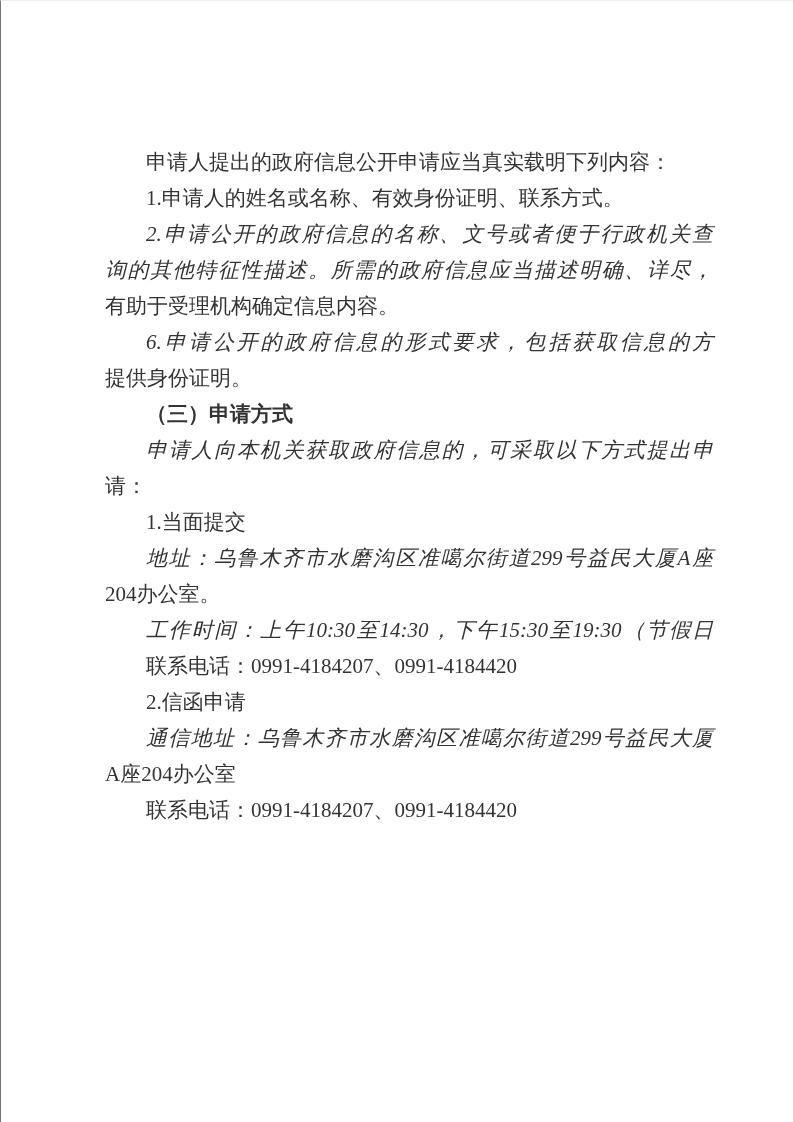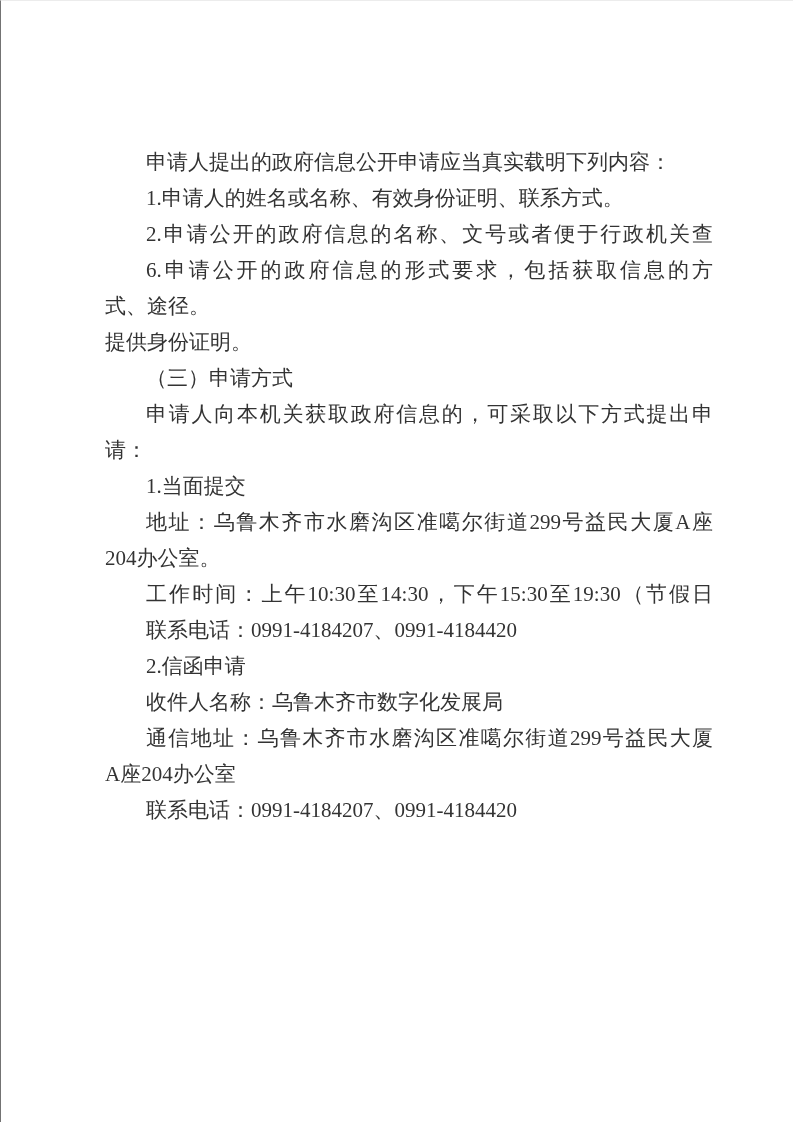--- a/index.html
+++ b/index.html
@@ -21,51 +21,53 @@
     position: absolute;
     left: 104px;
     top: 143px;
     width: 608px;
     color: #333333;
     font-size: 21px;
     line-height: 36px;
     -webkit-font-smoothing: antialiased;
   }
   .paragraph { margin: 0; padding: 0; }
-  .paragraph.bold .line { font-weight: 400; }
+  .paragraph.bold .line { font-weight: 700; }
   .line {
     height: 36px;
     white-space: nowrap;
     text-align: left;
   }
   .line.indent { text-indent: 41px; }
   .line.fill {
     white-space: normal;
     text-align: justify;
     text-align-last: justify;
     text-justify: inter-character;
+    font-style: italic;
   }
 </style>
 </head>
 <body>
 
 <div class="page">
   <div class="doc-body">
       <div class="paragraph">
         <div class="line indent">申请人提出的政府信息公开申请应当真实载明下列内容：</div>
       </div>
       <div class="paragraph">
         <div class="line indent">1.申请人的姓名或名称、有效身份证明、联系方式。</div>
       </div>
       <div class="paragraph">
         <div class="line indent fill">2.申请公开的政府信息的名称、文号或者便于行政机关查</div>
+        <div class="line fill">询的其他特征性描述。所需的政府信息应当描述明确、详尽，</div>
+        <div class="line">有助于受理机构确定信息内容。</div>
       </div>
       <div class="paragraph">
         <div class="line indent fill">6.申请公开的政府信息的形式要求，包括获取信息的方</div>
-        <div class="line">式、途径。</div>
       </div>
       <div class="paragraph">
         <div class="line">提供身份证明。</div>
       </div>
       <div class="paragraph bold">
         <div class="line indent">（三）申请方式</div>
       </div>
       <div class="paragraph">
         <div class="line indent fill">申请人向本机关获取政府信息的，可采取以下方式提出申</div>
         <div class="line">请：</div>
@@ -80,23 +82,20 @@
       <div class="paragraph">
         <div class="line indent fill">工作时间：上午10:30至14:30，下午15:30至19:30（节假日</div>
       </div>
       <div class="paragraph">
         <div class="line indent">联系电话：0991-4184207、0991-4184420</div>
       </div>
       <div class="paragraph">
         <div class="line indent">2.信函申请</div>
       </div>
       <div class="paragraph">
-        <div class="line indent">收件人名称：乌鲁木齐市数字化发展局</div>
-      </div>
-      <div class="paragraph">
         <div class="line indent fill">通信地址：乌鲁木齐市水磨沟区准噶尔街道299号益民大厦</div>
         <div class="line">A座204办公室</div>
       </div>
       <div class="paragraph">
         <div class="line indent">联系电话：0991-4184207、0991-4184420</div>
       </div>
     </div>
 </div>
 
 </body></html>

